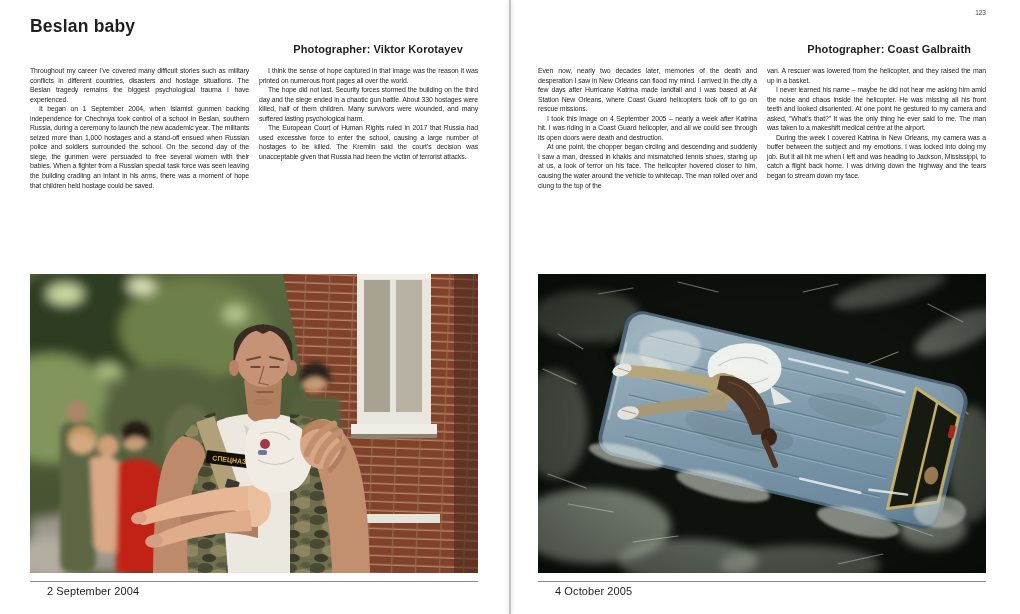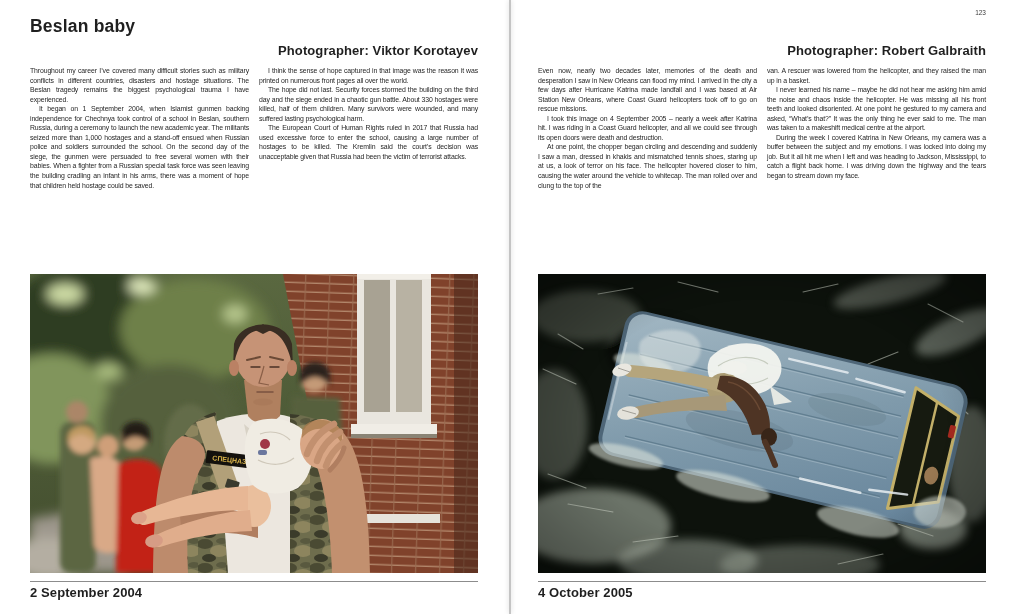--- a/index.html
+++ b/index.html
@@ -6,29 +6,29 @@
   body{
     width:1020px;height:614px;position:relative;overflow:hidden;
     background:#ffffff;color:#1f1f1f;
     font-family:"Liberation Sans",sans-serif;
     -webkit-font-smoothing:antialiased;
   }
   .page{position:absolute;top:0;height:614px;}
   .page-left{left:30px;width:448px;}
   .page-right{left:538px;width:448px;}
   .title{position:absolute;top:16px;left:0;margin:0;font-size:17.5px;font-weight:bold;letter-spacing:.2px;white-space:nowrap;text-align:center;}
-  .credit{position:absolute;top:43px;right:0;font-size:13px;font-weight:bold;letter-spacing:.1px;}
+  .credit{position:absolute;top:43px;right:15px;font-size:11px;font-weight:bold;letter-spacing:.1px;}
   .columns{position:absolute;top:66px;left:0;right:0;display:flex;gap:10px;}
   .col{width:219px;}
   .col p{margin:0;font-size:6.9px;line-height:9.55px;text-align:justify;letter-spacing:-.12px;}
   .col p.indent{text-indent:9px;}
   .photo{position:absolute;top:274px;left:0;margin:0;width:448px;height:299px;background:#222;}
   .photo svg{display:block;width:448px;height:299px;}
   .rule{position:absolute;top:581px;left:0;width:448px;height:1px;background:#8c8c8c;}
-  .caption{position:absolute;top:585px;left:0;font-size:13px;font-weight:bold;letter-spacing:.1px;}
+  .caption{position:absolute;top:585px;left:17px;font-size:11px;font-weight:normal;letter-spacing:.1px;}
   .page-number{position:absolute;top:9px;right:0;font-size:6.5px;color:#3c3c3c;}
   .spine{position:absolute;left:509px;top:0;width:1.5px;height:614px;background:#c4c4c4;box-shadow:0 0 5px rgba(0,0,0,.18);}
 </style>
 </head>
 <body>
 
 <div class="spread">
 
   <div class="page page-left">
     <h1 class="title">Beslan baby</h1>
@@ -166,21 +166,21 @@
     </figure>
 
     <div class="rule"></div>
     <div class="caption">2 September 2004</div>
   </div>
 
   <div class="spine"></div>
 
   <div class="page page-right">
     <div class="page-number">123</div>
-    <div class="credit">Photographer: Robert Galbraith</div>
+    <div class="credit">Photographer: Coast Galbraith</div>
     <div class="columns">
       <div class="col">
         <p>Even now, nearly two decades later, memories of the death and desperation I saw in New Orleans can flood my mind. I arrived in the city a few days after Hurricane Katrina made landfall and I was based at Air Station New Orleans, where Coast Guard helicopters took off to go on rescue missions.</p>
         <p class="indent">I took this image on 4 September 2005 – nearly a week after Katrina hit. I was riding in a Coast Guard helicopter, and all we could see through its open doors were death and destruction.</p>
         <p class="indent">At one point, the chopper began circling and descending and suddenly I saw a man, dressed in khakis and mismatched tennis shoes, staring up at us, a look of terror on his face. The helicopter hovered closer to him, causing the water around the vehicle to whitecap. The man rolled over and clung to the top of the</p>
       </div>
       <div class="col">
         <p>van. A rescuer was lowered from the helicopter, and they raised the man up in a basket.</p>
         <p class="indent">I never learned his name – maybe he did not hear me asking him amid the noise and chaos inside the helicopter. He was missing all his front teeth and looked disoriented. At one point he gestured to my camera and asked, “What’s that?” It was the only thing he ever said to me. The man was taken to a makeshift medical centre at the airport.</p>
         <p class="indent">During the week I covered Katrina in New Orleans, my camera was a buffer between the subject and my emotions. I was locked into doing my job. But it all hit me when I left and was heading to Jackson, Mississippi, to catch a flight back home. I was driving down the highway and the tears began to stream down my face.</p>

